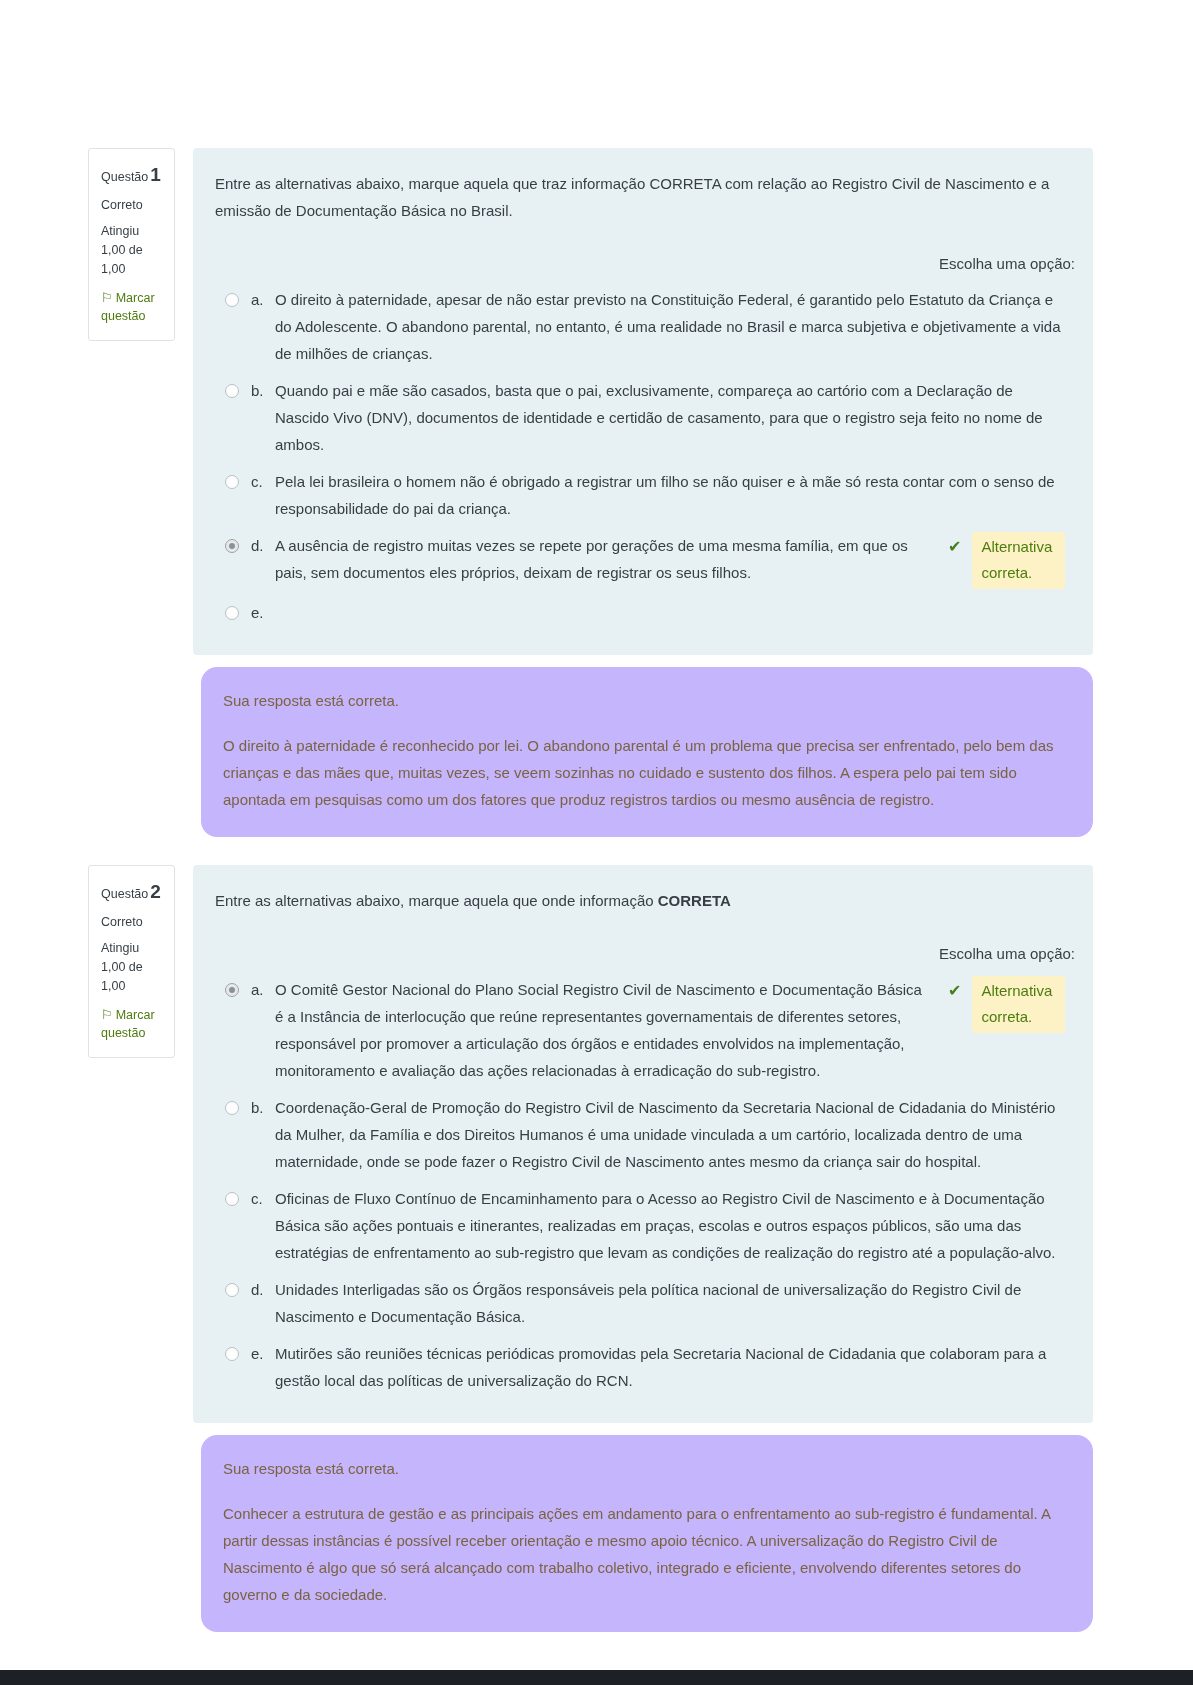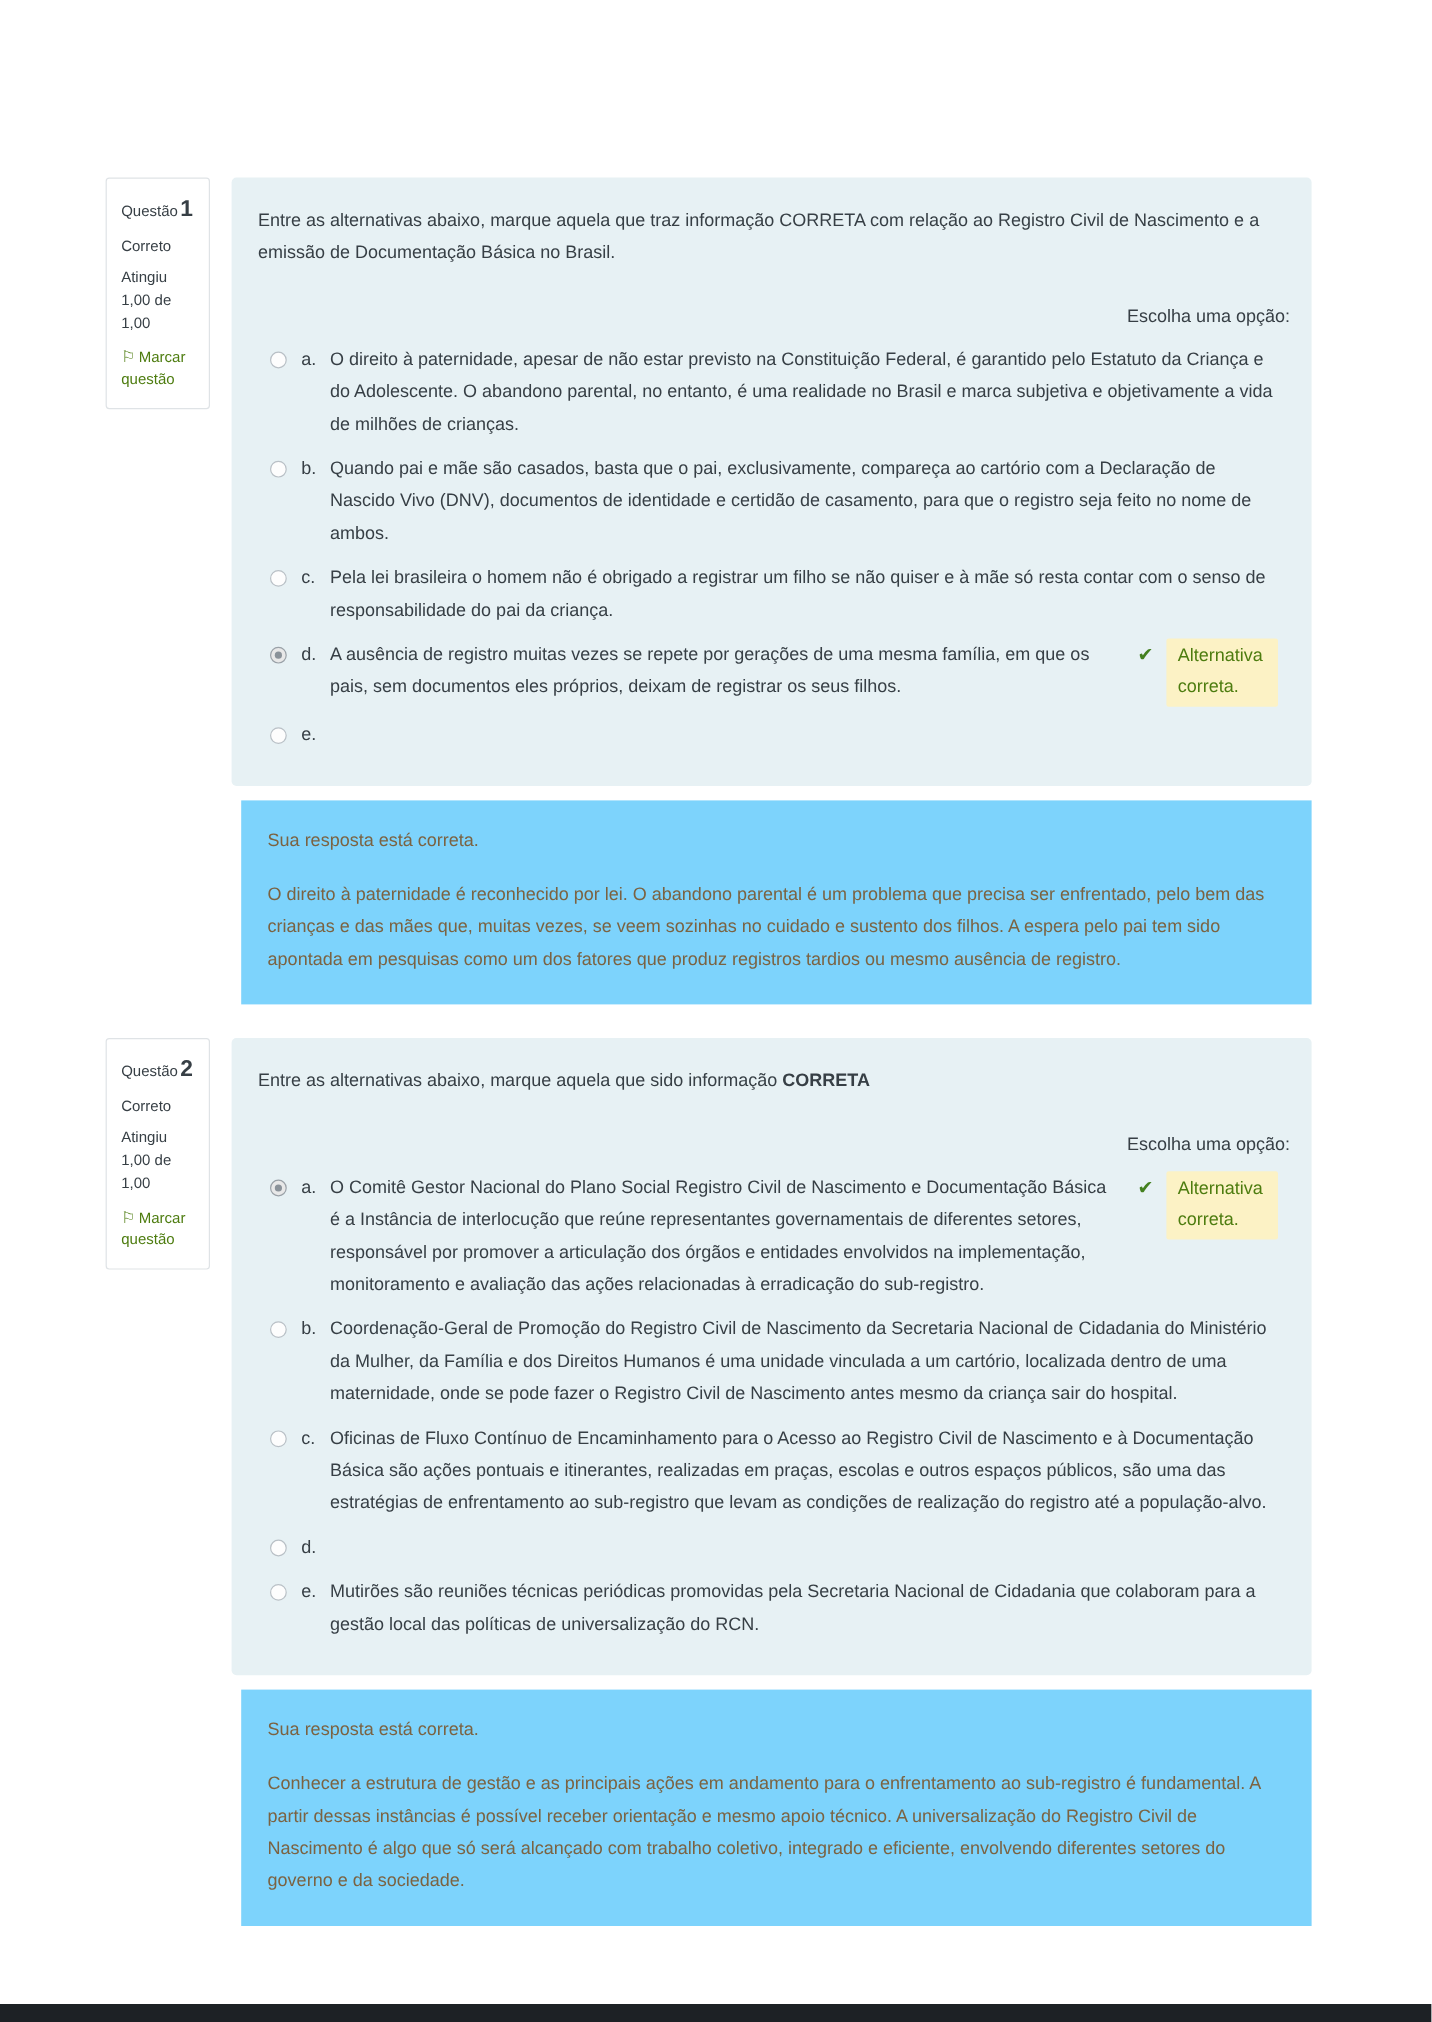--- a/index.html
+++ b/index.html
@@ -109,22 +109,22 @@
     padding: 2px 9px 4px 9px;
     width: 93px;
     line-height: 1.7;
     color: #4d7c0f;
   }
 
   
   .feedback {
     margin-left: 113px; 
     margin-top: 12px;
-    background: #7dd3fc;
-    border-radius: 0;
+    background: #c4b5fd;
+    border-radius: 16px;
     padding: 20px 24px 24px 22px;
     font-size: 15px;
     line-height: 1.8;
     color: #7b6342;
   }
   .feedback-title { margin-bottom: 18px; }
 
   .footer-bar {
     position: absolute;
     left: 0; bottom: 0;
@@ -188,21 +188,21 @@
 
   <div class="question-row q2-row">
     <div class="info-card">
       <div class="q-number-line"><span>Questão</span><span class="q-number">2</span></div>
       <div class="q-status">Correto</div>
       <div class="q-grade">Atingiu 1,00 de 1,00</div>
       <a class="mark-link"><span class="flag-glyph">⚐</span><span>Marcar questão</span></a>
     </div>
 
     <div class="q-content">
-      <div class="prompt"><span>Entre as alternativas abaixo, marque aquela que sido informação </span><span class="bold">CORRETA</span></div>
+      <div class="prompt"><span>Entre as alternativas abaixo, marque aquela que onde informação </span><span class="bold">CORRETA</span></div>
       <div class="choose-label">Escolha uma opção:</div>
 
       <div class="option-row">
         <span class="radio selected"></span>
         <span class="opt-letter">a.</span>
         <span class="opt-text">O Comitê Gestor Nacional do Plano Social Registro Civil de Nascimento e Documentação Básica é a Instância de interlocução que reúne representantes governamentais de diferentes setores, responsável por promover a articulação dos órgãos e entidades envolvidos na implementação, monitoramento e avaliação das ações relacionadas à erradicação do sub-registro.</span>
         <span class="correct-col">
           <span class="check">✔</span>
           <span class="correct-badge">Alternativa correta.</span>
         </span>
@@ -213,20 +213,21 @@
         <span class="opt-text">Coordenação-Geral de Promoção do Registro Civil de Nascimento da Secretaria Nacional de Cidadania do Ministério da Mulher, da Família e dos Direitos Humanos é uma unidade vinculada a um cartório, localizada dentro de uma maternidade, onde se pode fazer o Registro Civil de Nascimento antes mesmo da criança sair do hospital.</span>
       </div>
       <div class="option-row">
         <span class="radio"></span>
         <span class="opt-letter">c.</span>
         <span class="opt-text">Oficinas de Fluxo Contínuo de Encaminhamento para o Acesso ao Registro Civil de Nascimento e à Documentação Básica são ações pontuais e itinerantes, realizadas em praças, escolas e outros espaços públicos, são uma das estratégias de enfrentamento ao sub-registro que levam as condições de realização do registro até a população-alvo.</span>
       </div>
       <div class="option-row">
         <span class="radio"></span>
         <span class="opt-letter">d.</span>
+        <span class="opt-text">Unidades Interligadas são os Órgãos responsáveis pela política nacional de universalização do Registro Civil de Nascimento e Documentação Básica.</span>
       </div>
       <div class="option-row">
         <span class="radio"></span>
         <span class="opt-letter">e.</span>
         <span class="opt-text">Mutirões são reuniões técnicas periódicas promovidas pela Secretaria Nacional de Cidadania que colaboram para a gestão local das políticas de universalização do RCN.</span>
       </div>
     </div>
   </div>
 
   <div class="feedback">

